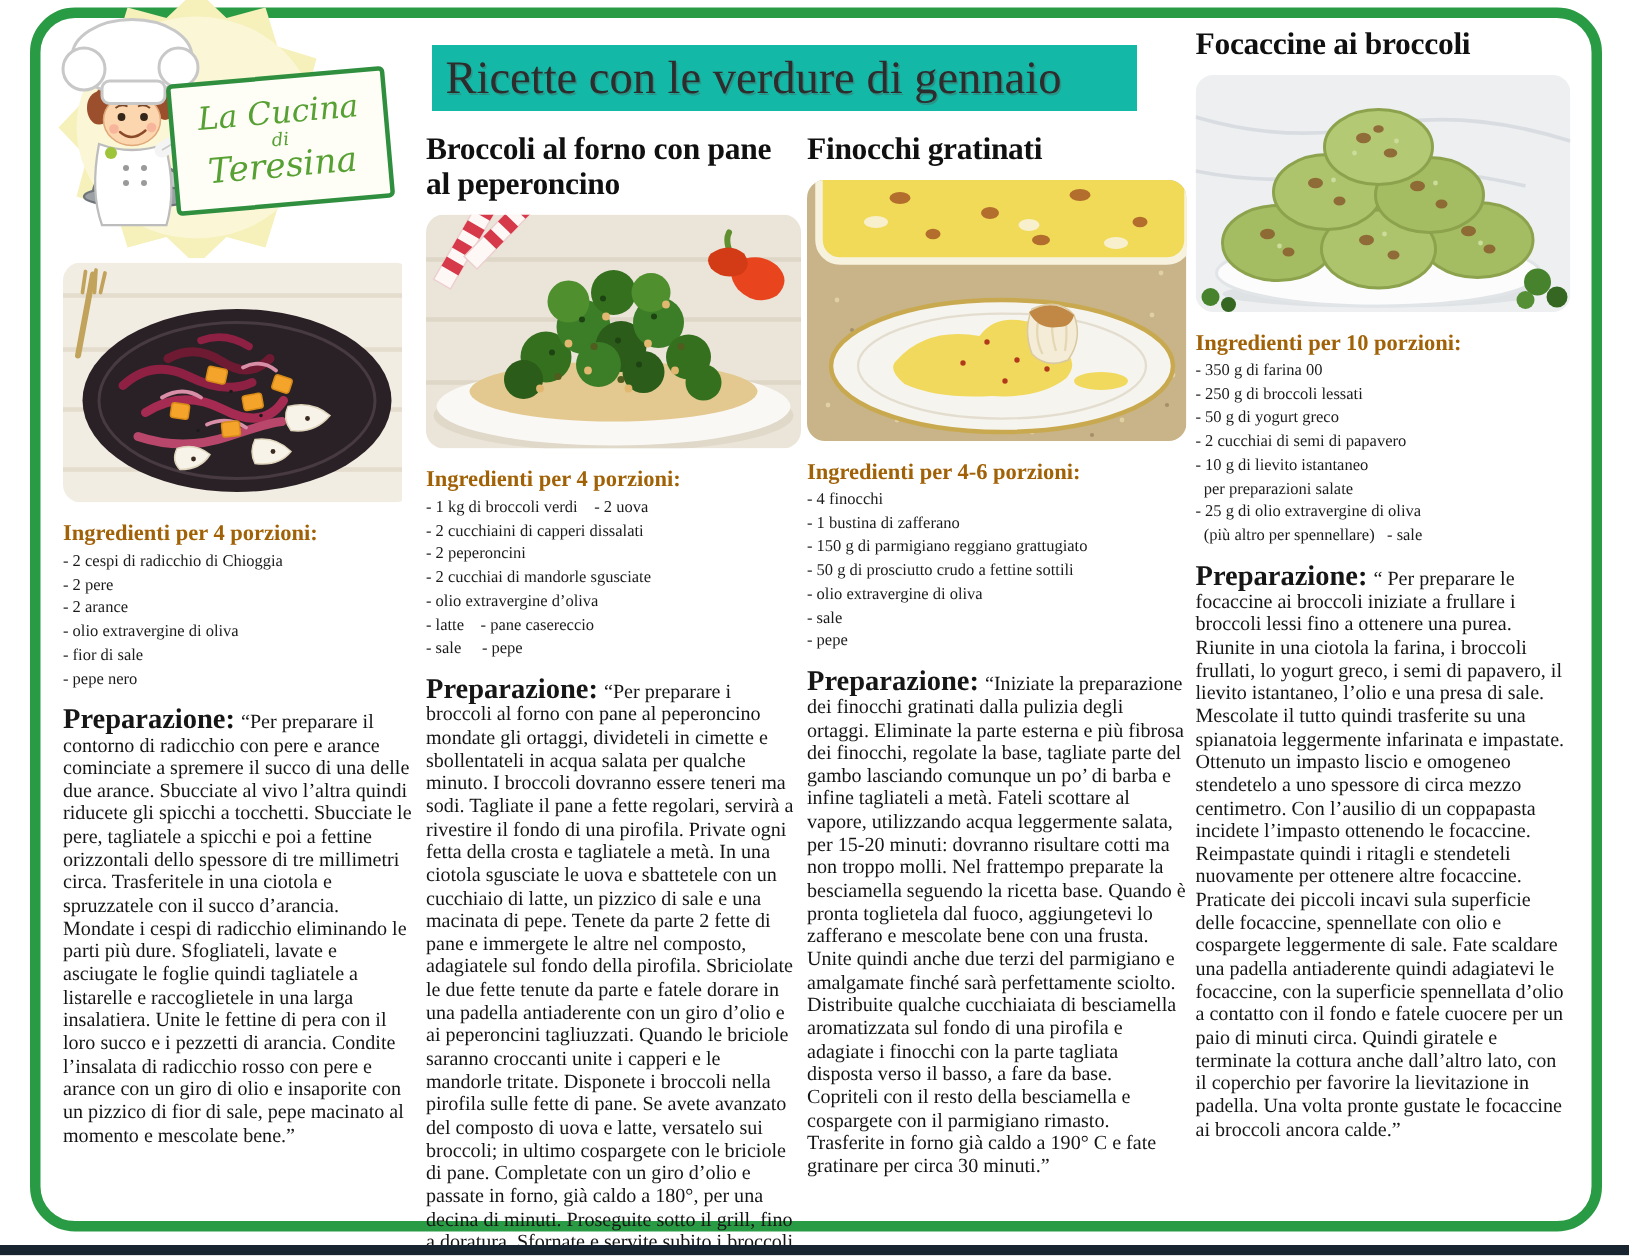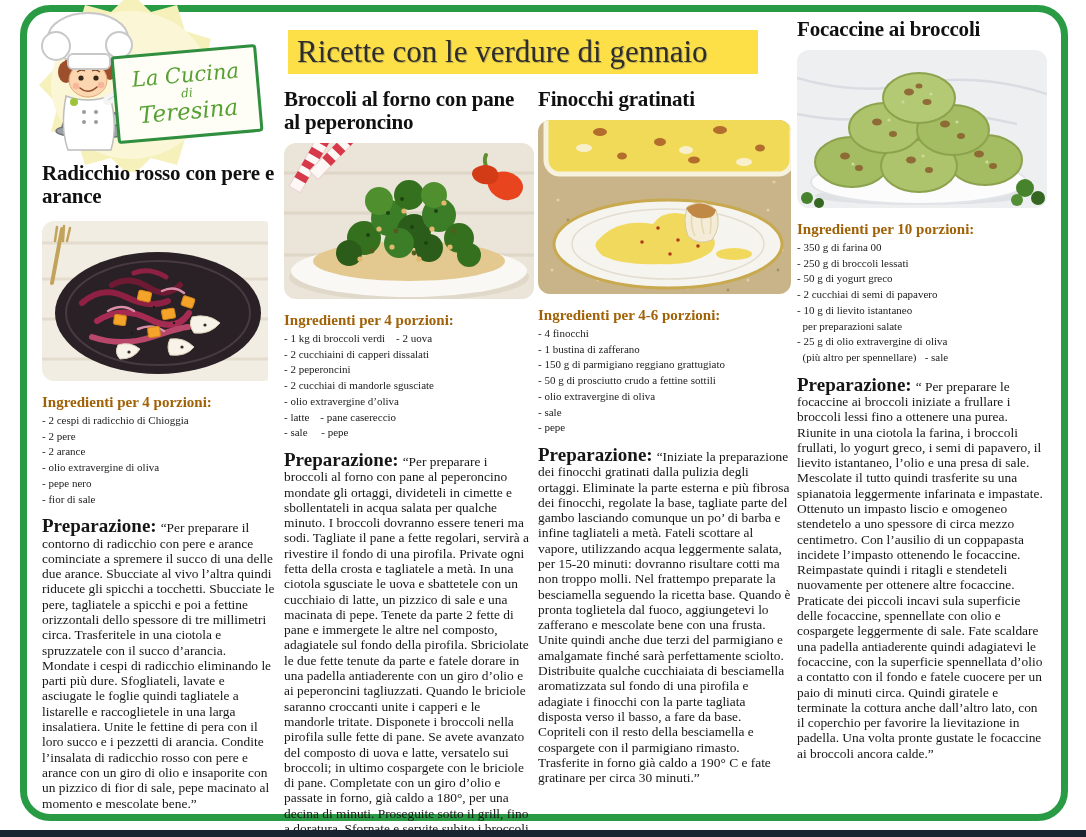--- a/index.html
+++ b/index.html
@@ -13,21 +13,21 @@
   #masthead{position:absolute;left:6px;top:0;width:268px;height:172px;}
   #sign{position:absolute;left:108px;top:50px;width:140px;height:82px;background:#fffef6;
         border:3px solid #2f8f3f;border-radius:4px;transform:rotate(-5deg);
         display:flex;flex-direction:column;align-items:center;justify-content:center;
         font-family:"DejaVu Serif",serif;font-style:italic;color:#57a033;line-height:1;}
   #sign .l1{font-size:21px;}
   #sign .l2{font-size:12px;margin:1px 0;}
   #sign .l3{font-size:23px;}
 
   
-  #band{position:absolute;left:288px;top:30px;width:470px;height:44px;background:#fde047;}
+  #band{position:absolute;left:288px;top:30px;width:470px;height:44px;background:#14b8a6;}
   #band .t{font-family:"Liberation Serif",serif;font-size:31px;line-height:44px;color:#2d2d2d;
            padding-left:9px;white-space:nowrap;text-shadow:1px 1px 0 rgba(80,80,80,.35);}
 
   .col{position:absolute;}
   #col1{left:42px;top:162px;width:233px;}
   #col2{left:284px;top:88px;width:250px;}
   #col3{left:538px;top:88px;width:253px;}
   #col4{left:797px;top:18px;width:250px;}
 
   .rtitle{margin:0;font-size:21px;line-height:23px;font-weight:bold;color:#101010;letter-spacing:-.2px;}
@@ -88,21 +88,20 @@
       <div class="l2">di</div>
       <div class="l3">Teresina</div>
     </div>
   </div>
 
   <div id="band">
     <div class="t">Ricette con le verdure di gennaio</div>
   </div>
 
   <section class="col" id="col1">
-    <h2 class="rtitle">Radicchio rosso con pere e arance</h2>
     <div class="photo">
       <svg width="226" height="160" viewBox="0 0 226 160">
         <rect width="226" height="160" fill="#f2ede3"></rect>
         <path d="M0 22 H226 M0 58 H226 M0 98 H226 M0 138 H226" stroke="#e4dccd" stroke-width="3"></path>
         <path d="M20 8 L10 62" stroke="#c2a35c" stroke-width="4" stroke-linecap="round"></path>
         <path d="M15 6 l-2 14 M22 5 l-1 15 M28 7 l-3 13" stroke="#c2a35c" stroke-width="2.5" stroke-linecap="round"></path>
         <ellipse cx="116" cy="92" rx="103" ry="61" fill="#2a2126"></ellipse>
         <ellipse cx="116" cy="92" rx="92" ry="52" fill="none" stroke="#473a41" stroke-width="2"></ellipse>
         <path d="M40 82 q20 -18 44 -6 t42 4" fill="none" stroke="#8e2143" stroke-width="6" stroke-linecap="round"></path>
         <path d="M55 100 q25 -16 52 -2 t40 -6" fill="none" stroke="#a52b52" stroke-width="6" stroke-linecap="round"></path>
@@ -127,22 +126,22 @@
           <circle cx="132" cy="102" r="1.2" fill="#1c1c1c"></circle>
           <circle cx="90" cy="112" r="1.2" fill="#1c1c1c"></circle>
       </svg>
     </div>
     <h3 class="ihead">Ingredienti per 4 porzioni:</h3>
     <div class="ing">
         <div>- 2 cespi di radicchio di Chioggia</div>
         <div>- 2 pere</div>
         <div>- 2 arance</div>
         <div>- olio extravergine di oliva</div>
+        <div>- fior di sale</div>
         <div>- pepe nero</div>
-        <div>- fior di sale</div>
       </div>
     <p class="prep"><span class="plabel">Preparazione:</span><span>“Per preparare il contorno di radicchio con pere e arance cominciate a spremere il succo di una delle due arance. Sbucciate al vivo l’altra quindi riducete gli spicchi a tocchetti. Sbucciate le pere, tagliatele a spicchi e poi a fettine orizzontali dello spessore di tre millimetri circa. Trasferitele in una ciotola e spruzzatele con il succo d’arancia. Mondate i cespi di radicchio eliminando le parti più dure. Sfogliateli, lavate e asciugate le foglie quindi tagliatele a listarelle e raccoglietele in una larga insalatiera. Unite le fettine di pera con il loro succo e i pezzetti di arancia. Condite l’insalata di radicchio rosso con pere e arance con un giro di olio e insaporite con un pizzico di fior di sale, pepe macinato al momento e mescolate bene.”</span></p>
   </section>
 
   <section class="col" id="col2">
     <h2 class="rtitle">Broccoli al forno con pane al peperoncino</h2>
     <div class="photo">
       <svg width="250" height="156" viewBox="0 0 250 156">
         <rect width="250" height="156" fill="#ebe5d9"></rect>
         <path d="M0 30 H250 M0 70 H250 M0 112 H250" stroke="#ded6c6" stroke-width="3"></path>

